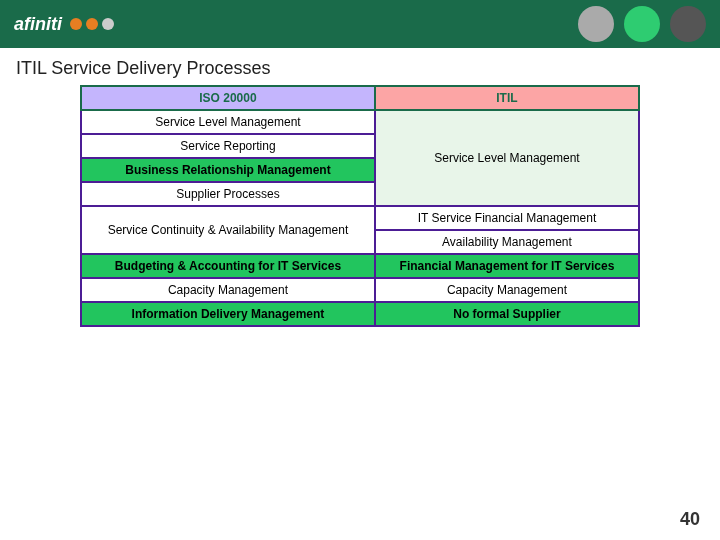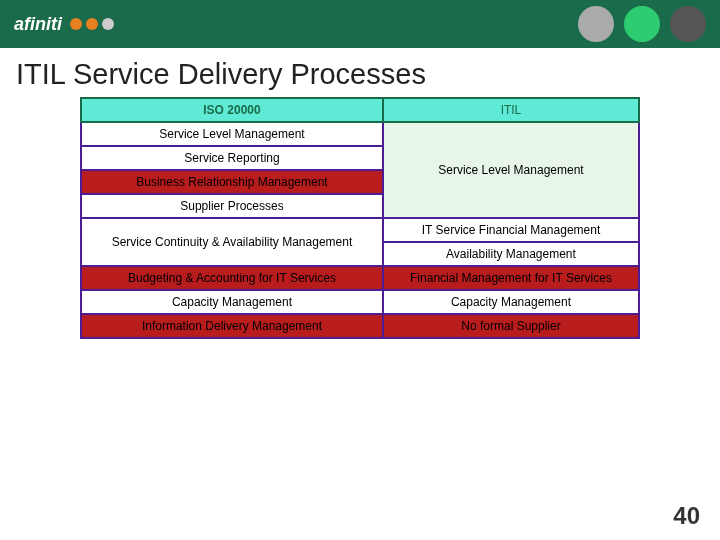--- a/index.html
+++ b/index.html
@@ -51,21 +51,21 @@
       width: 36px;
       height: 36px;
       border-radius: 50%;
     }
     .circle-gray { background: #aaa; }
     .circle-green { background: #2ecc71; }
     .circle-dark { background: #555; }
 
     
     .page-title {
-      font-size: 29px;
+      font-size: 18px;
       color: #222;
       padding: 10px 16px 6px 16px;
       font-weight: normal;
     }
 
     
     .table-container {
       margin: 0 auto;
       padding: 0 80px 0 80px;
       width: 100%;
@@ -79,53 +79,54 @@
 
     th, td {
       border: 2px solid #4c1d95;
       text-align: center;
       vertical-align: middle;
       padding: 4px 6px;
     }
 
     
     .header-iso {
-      background: #5eead4;
+      background: #c4b5fd;
       font-weight: bold;
       color: #1a6b4a;
       border: 2px solid #1a6b4a;
     }
     .header-itil {
-      background: #5eead4;
-      font-weight: normal;
+      background: #fca5a5;
+      font-weight: bold;
       color: #1a6b4a;
       border: 2px solid #1a6b4a;
     }
 
     
     .cell-white {
       background: #ffffff;
     }
 
     
     .cell-yellow {
-      background: #b91c1c;
+      background: #22c55e;
+      font-weight: bold;
     }
 
     
     .cell-lightgreen {
       background: #e8f5e9;
     }
 
     
     .page-number {
       position: absolute;
       bottom: 10px;
       right: 20px;
-      font-size: 24px;
+      font-size: 18px;
       color: #333;
       font-weight: bold;
     }
   </style>
 </head>
 <body>
 
 <div class="header-bar">
   <div class="logo-area">
     <span class="logo-text">afiniti</span>

